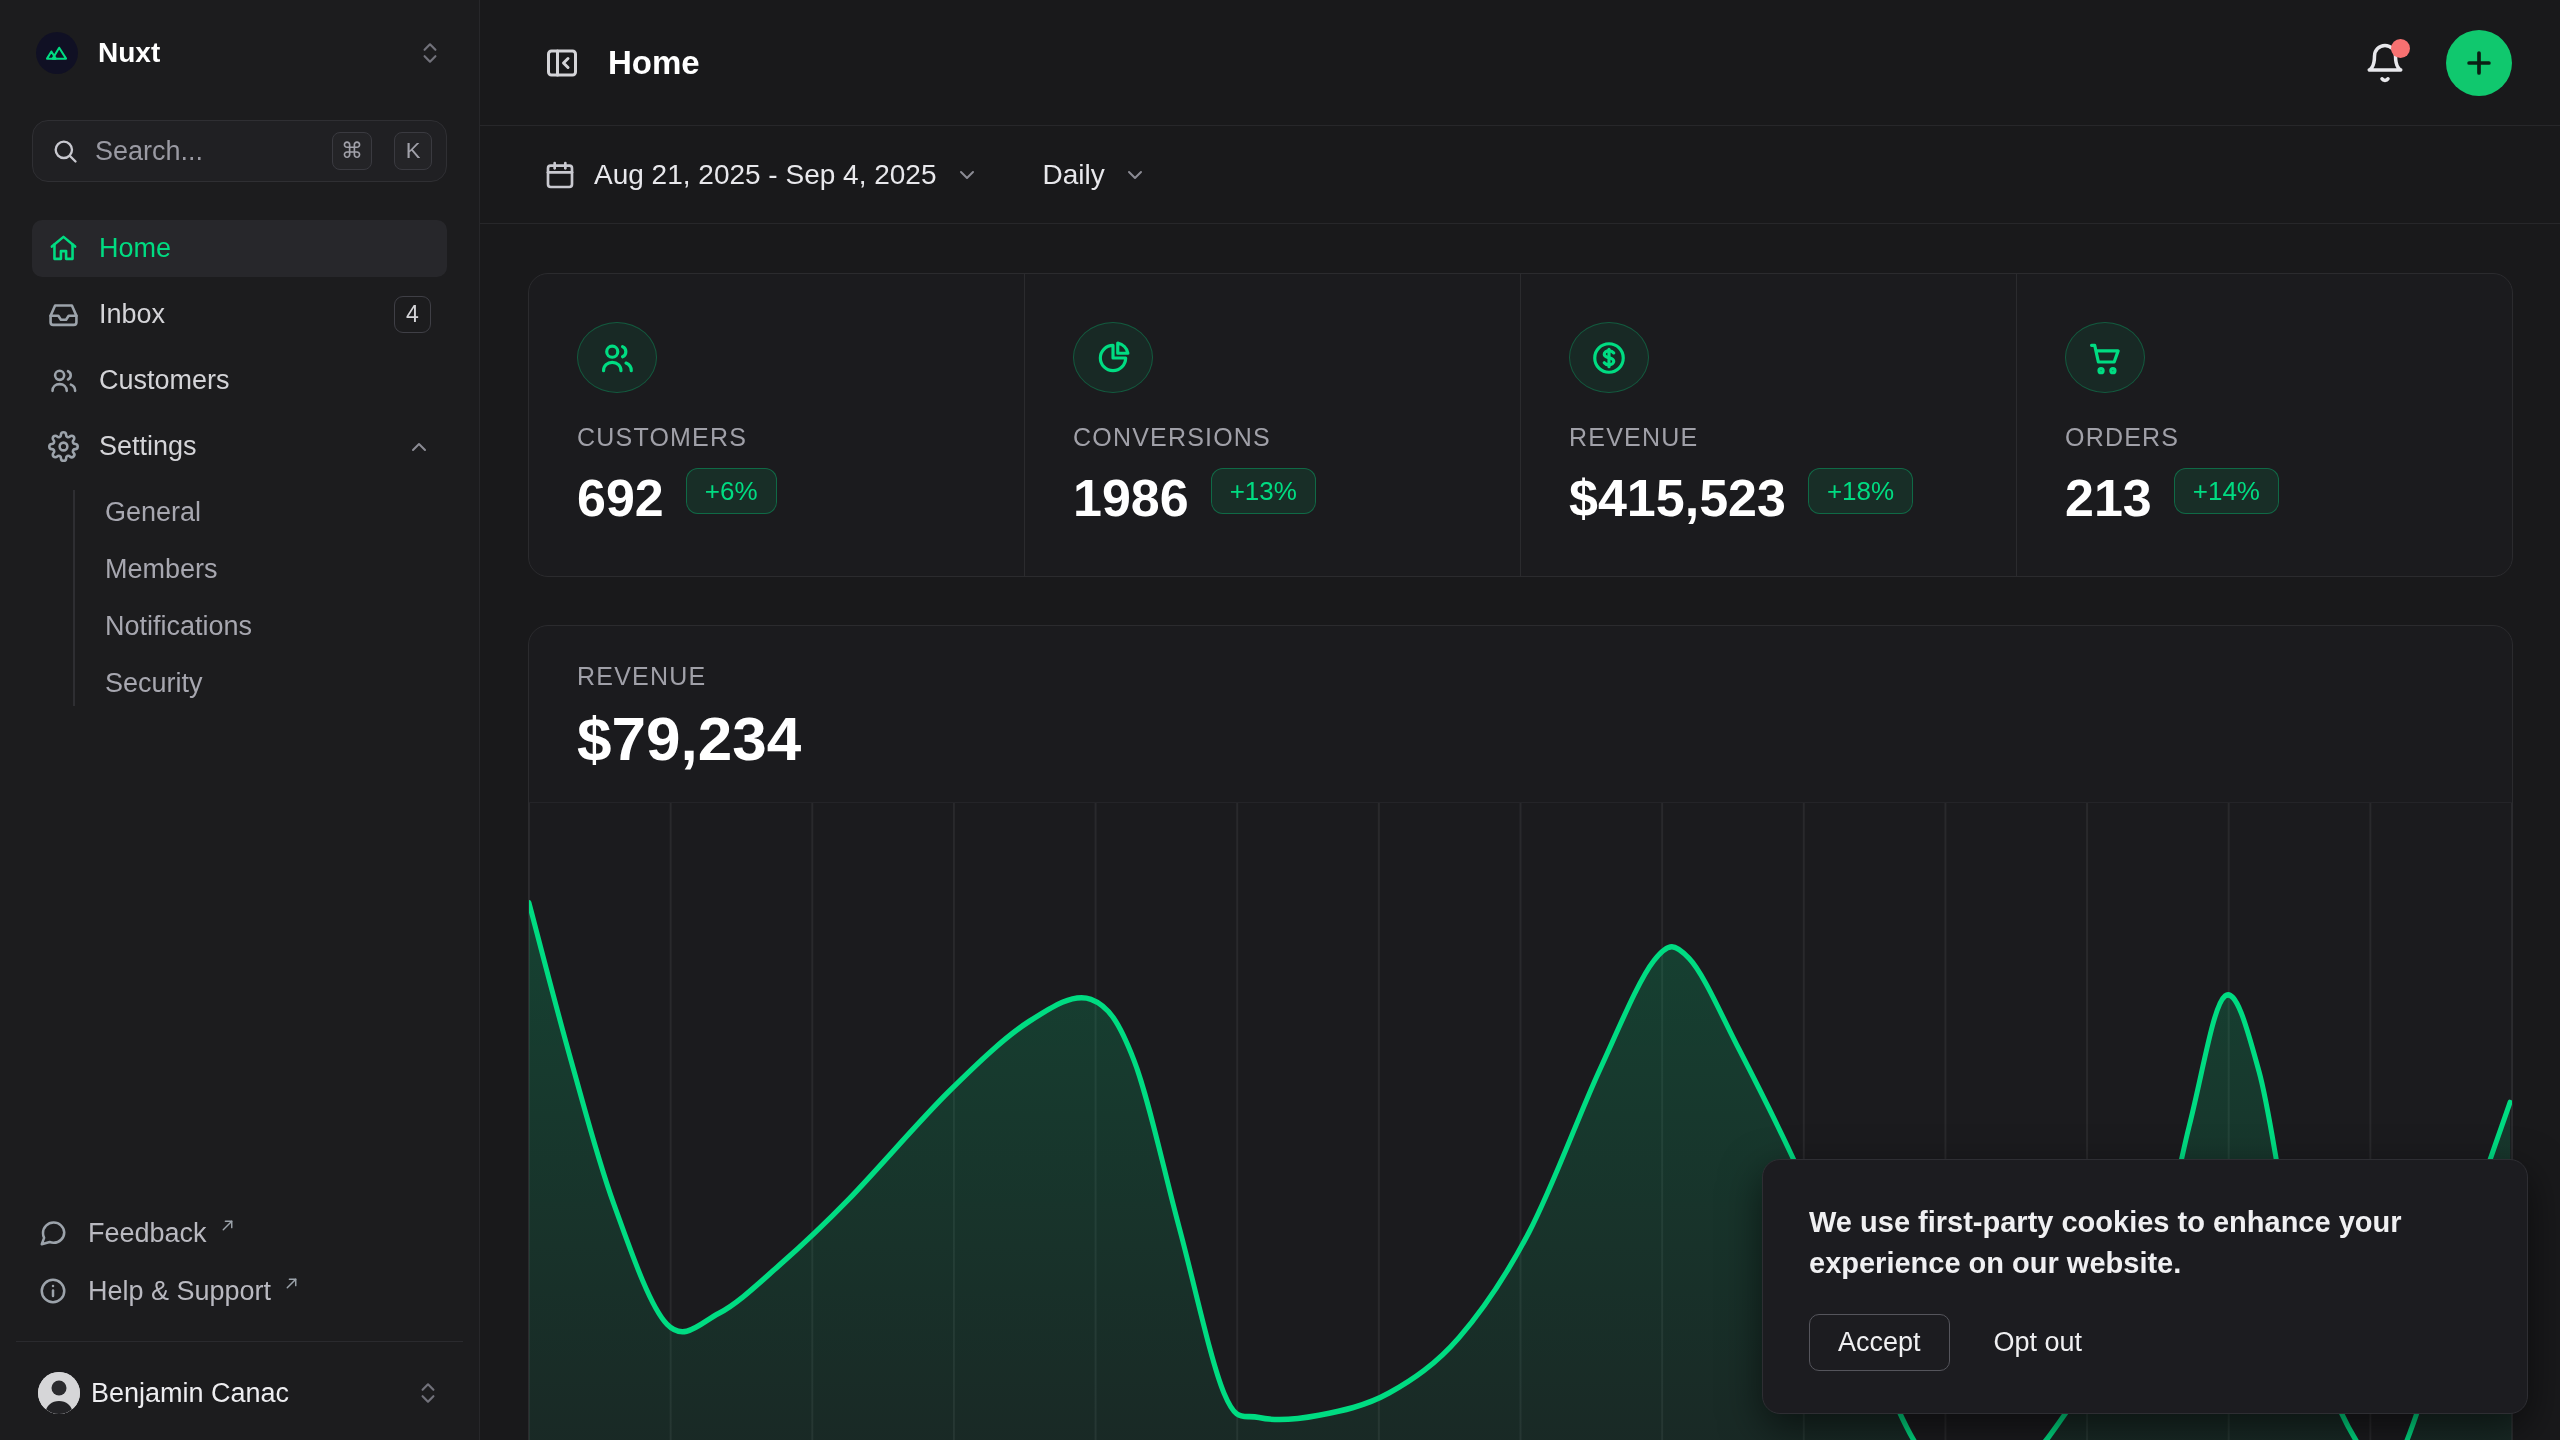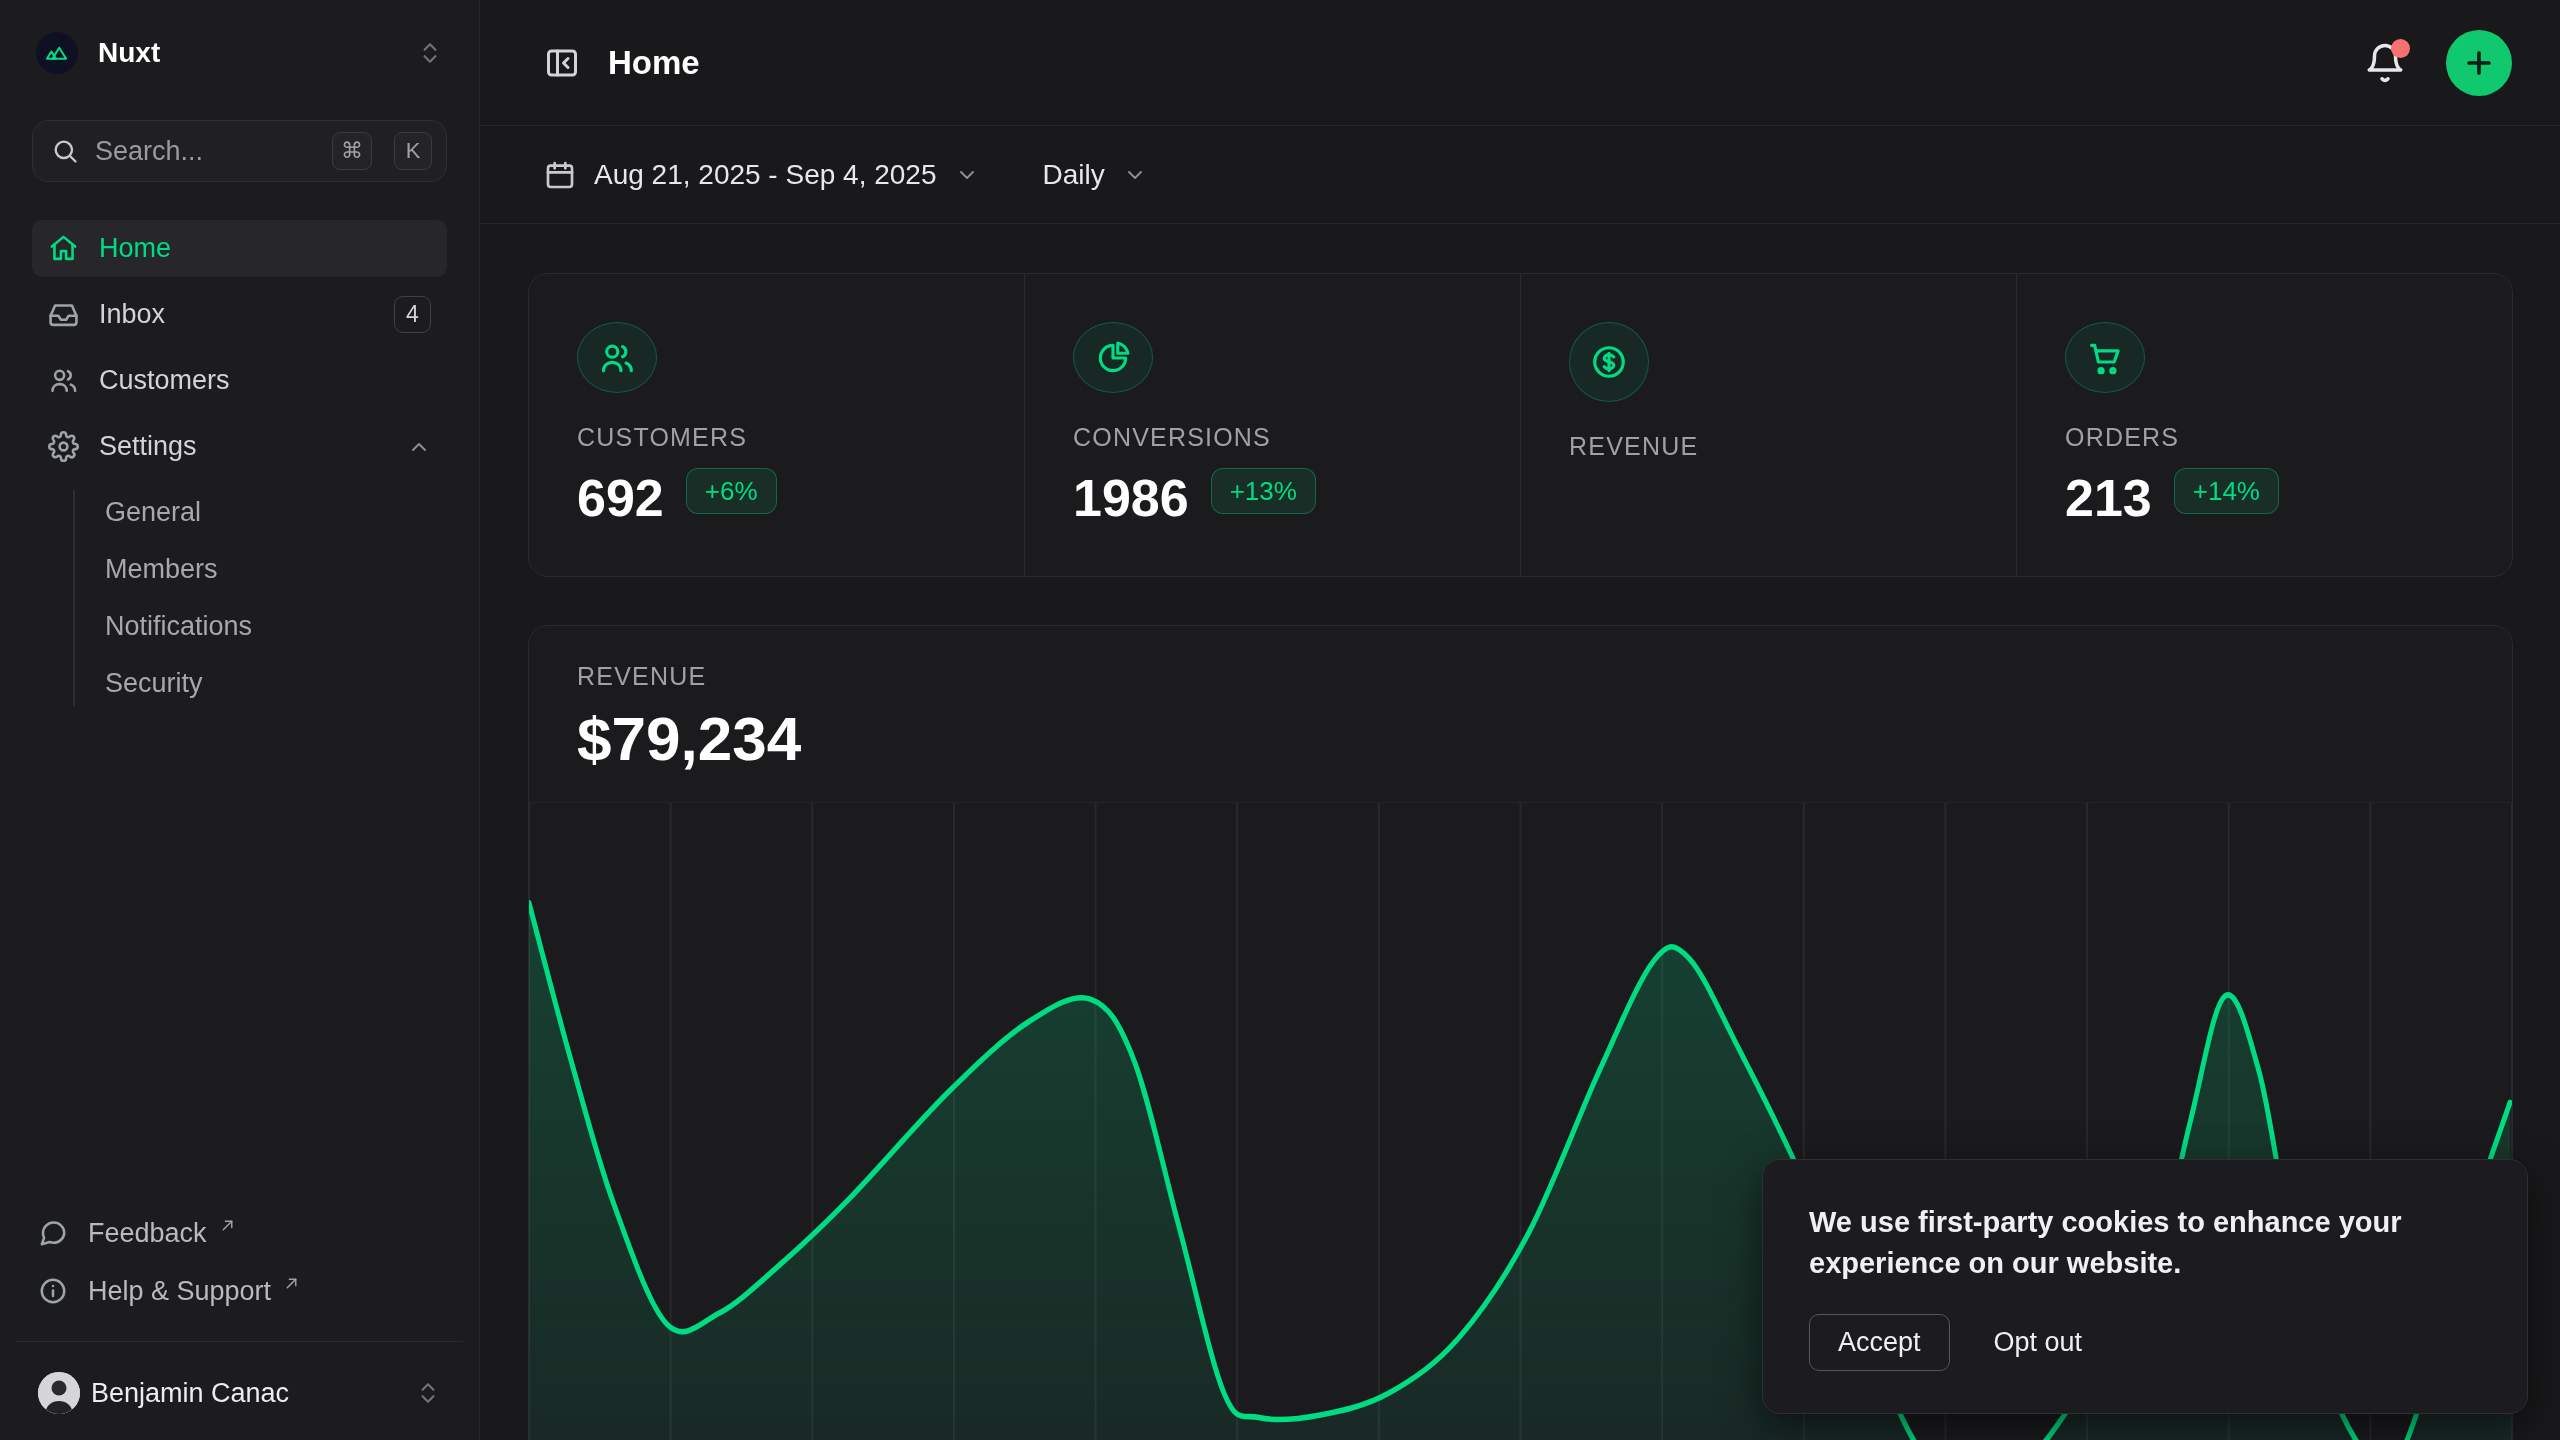--- a/index.html
+++ b/index.html
@@ -302,20 +302,24 @@
         </div>
         <div class="stat-cell">
           <span class="stat-ic">
               <svg class="ic" width="38" height="38" viewBox="0 0 24 24">
                 <circle cx="12" cy="12" r="9"></circle>
                 <path d="M12 6.5v11"></path>
                 <path d="M15 8.8c-.6-.8-1.7-1.3-3-1.3-1.7 0-3 .9-3 2.1s1.2 1.8 3 2.2 3 1 3 2.3-1.3 2.2-3 2.2c-1.3 0-2.4-.5-3-1.3"></path>
               </svg>
             </span>
           <span class="stat-label">REVENUE</span>
+          <span class="stat-val-row">
+            <span class="stat-value">$415,523</span>
+            <span class="delta-badge">+18%</span>
+          </span>
         </div>
         <div class="stat-cell">
           <span class="stat-ic">
               <svg class="ic" width="38" height="38" viewBox="0 0 24 24">
                 <circle cx="9.5" cy="20" r="1.3"></circle>
                 <circle cx="17" cy="20" r="1.3"></circle>
                 <path d="M3.5 4h2l2.3 10.5h10L20.3 7.5H6.3"></path>
               </svg>
             </span>
           <span class="stat-label">ORDERS</span>

